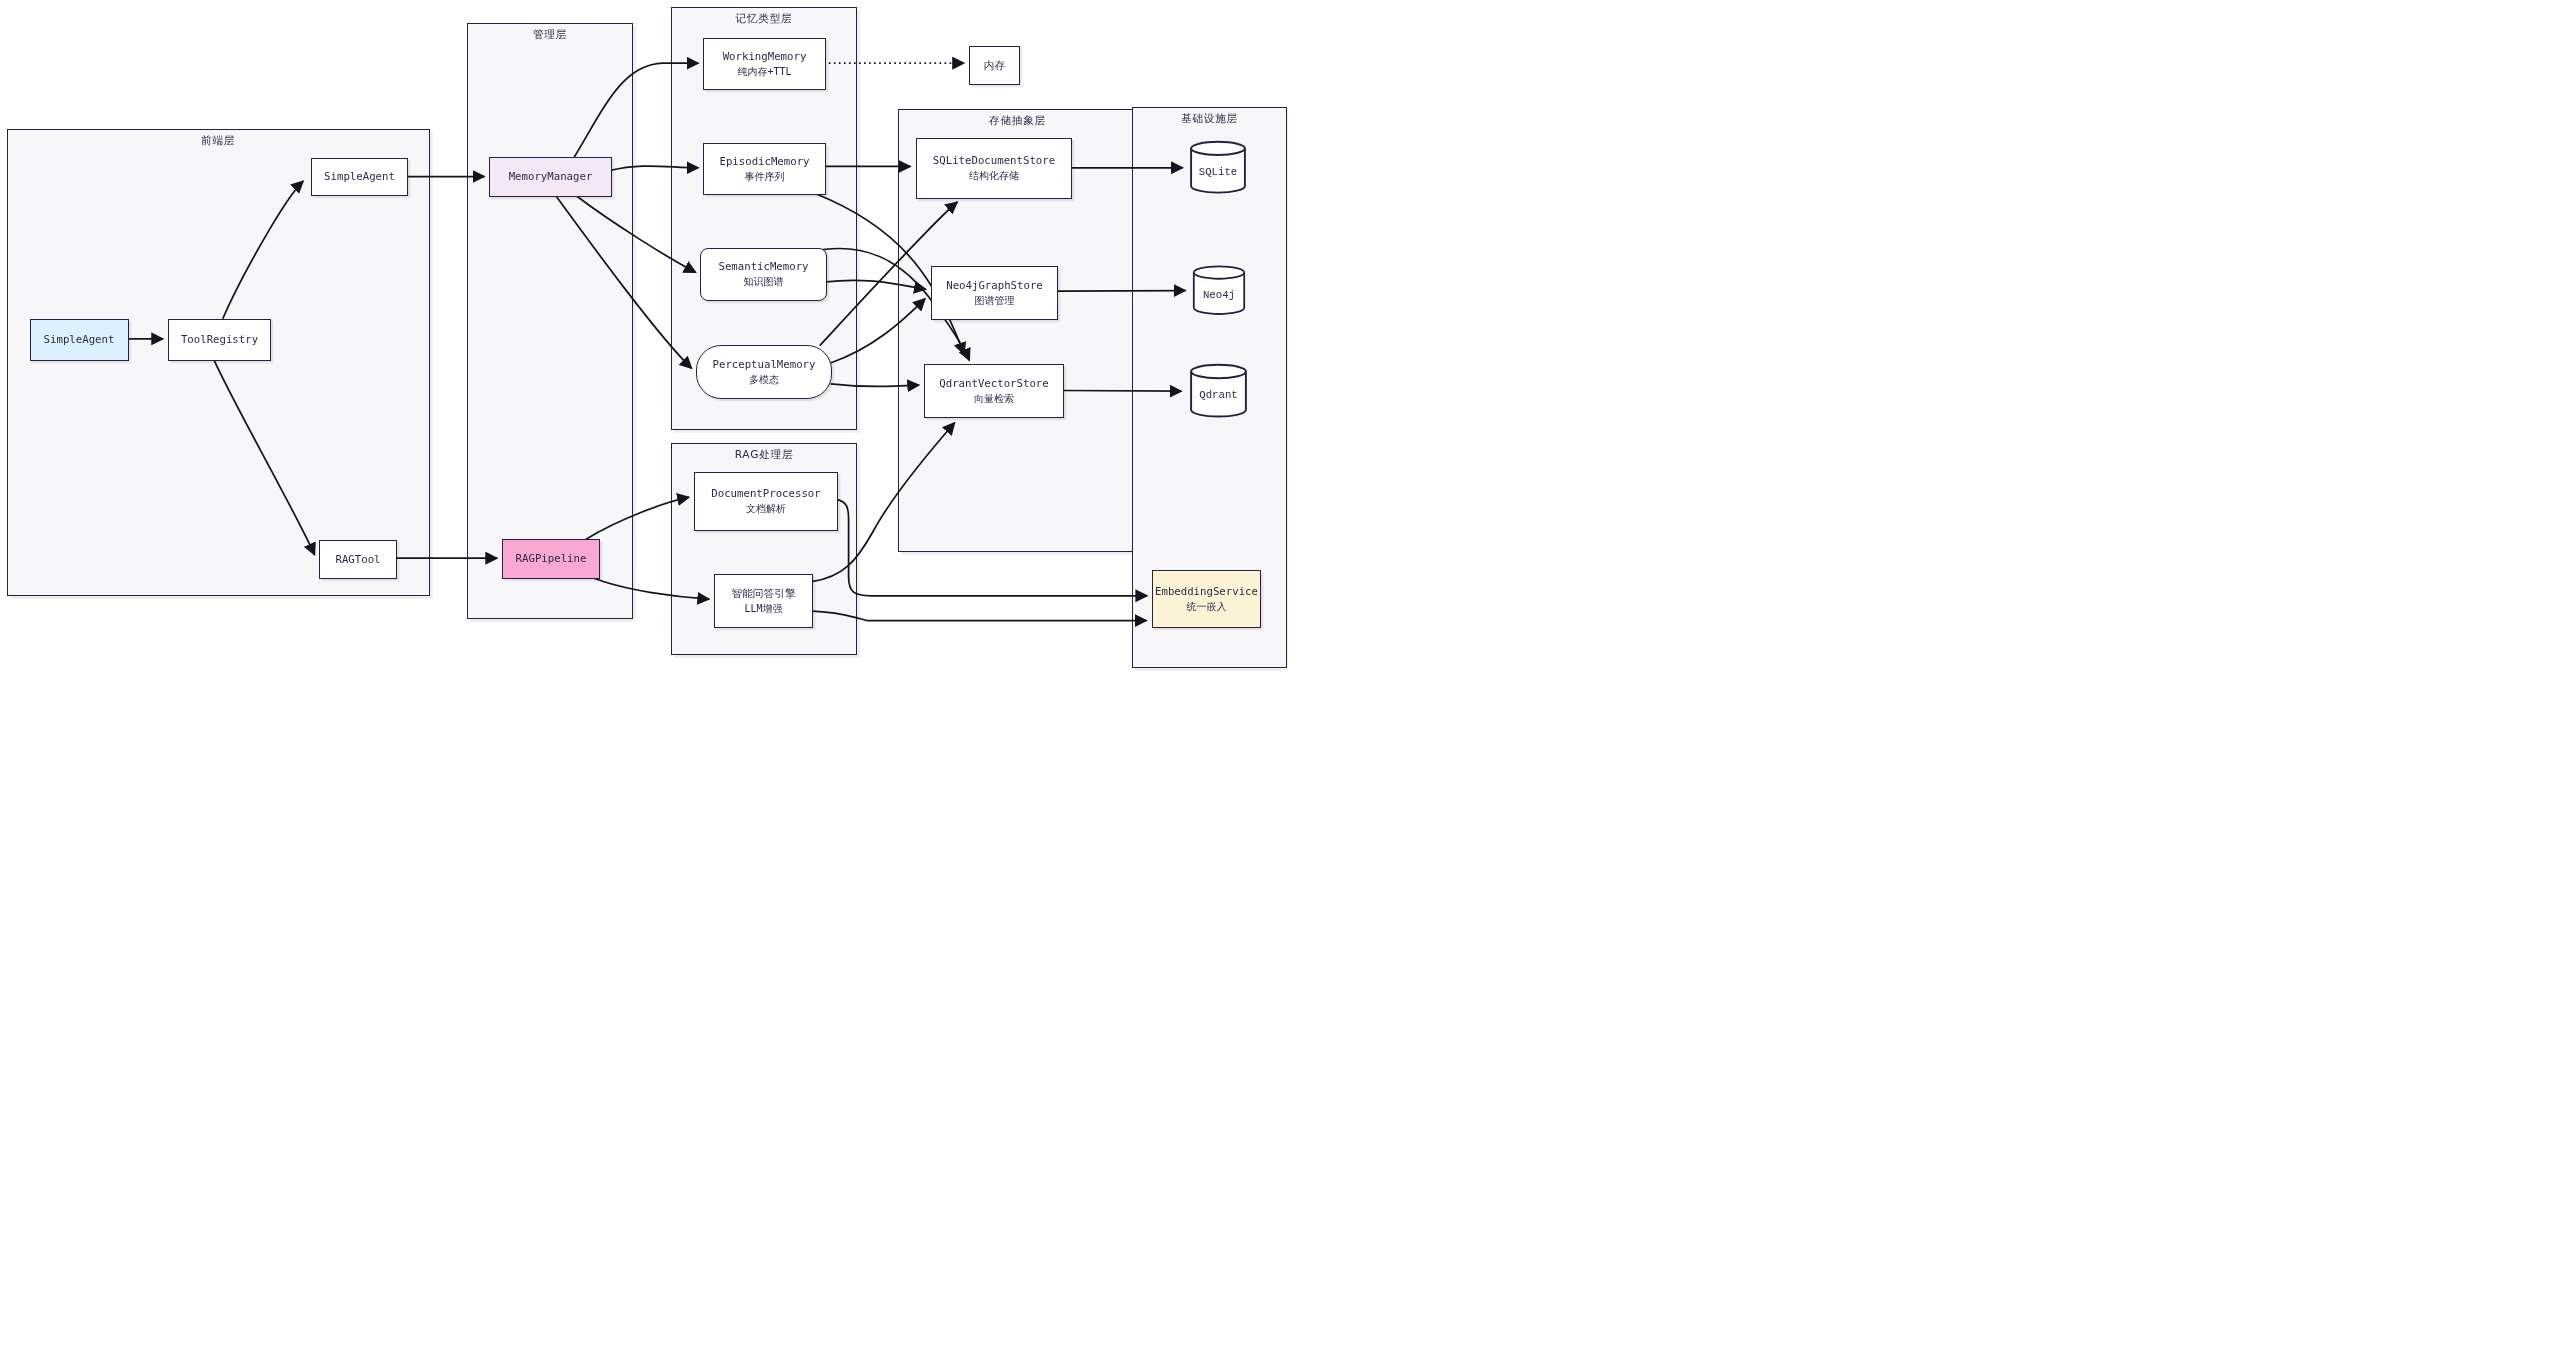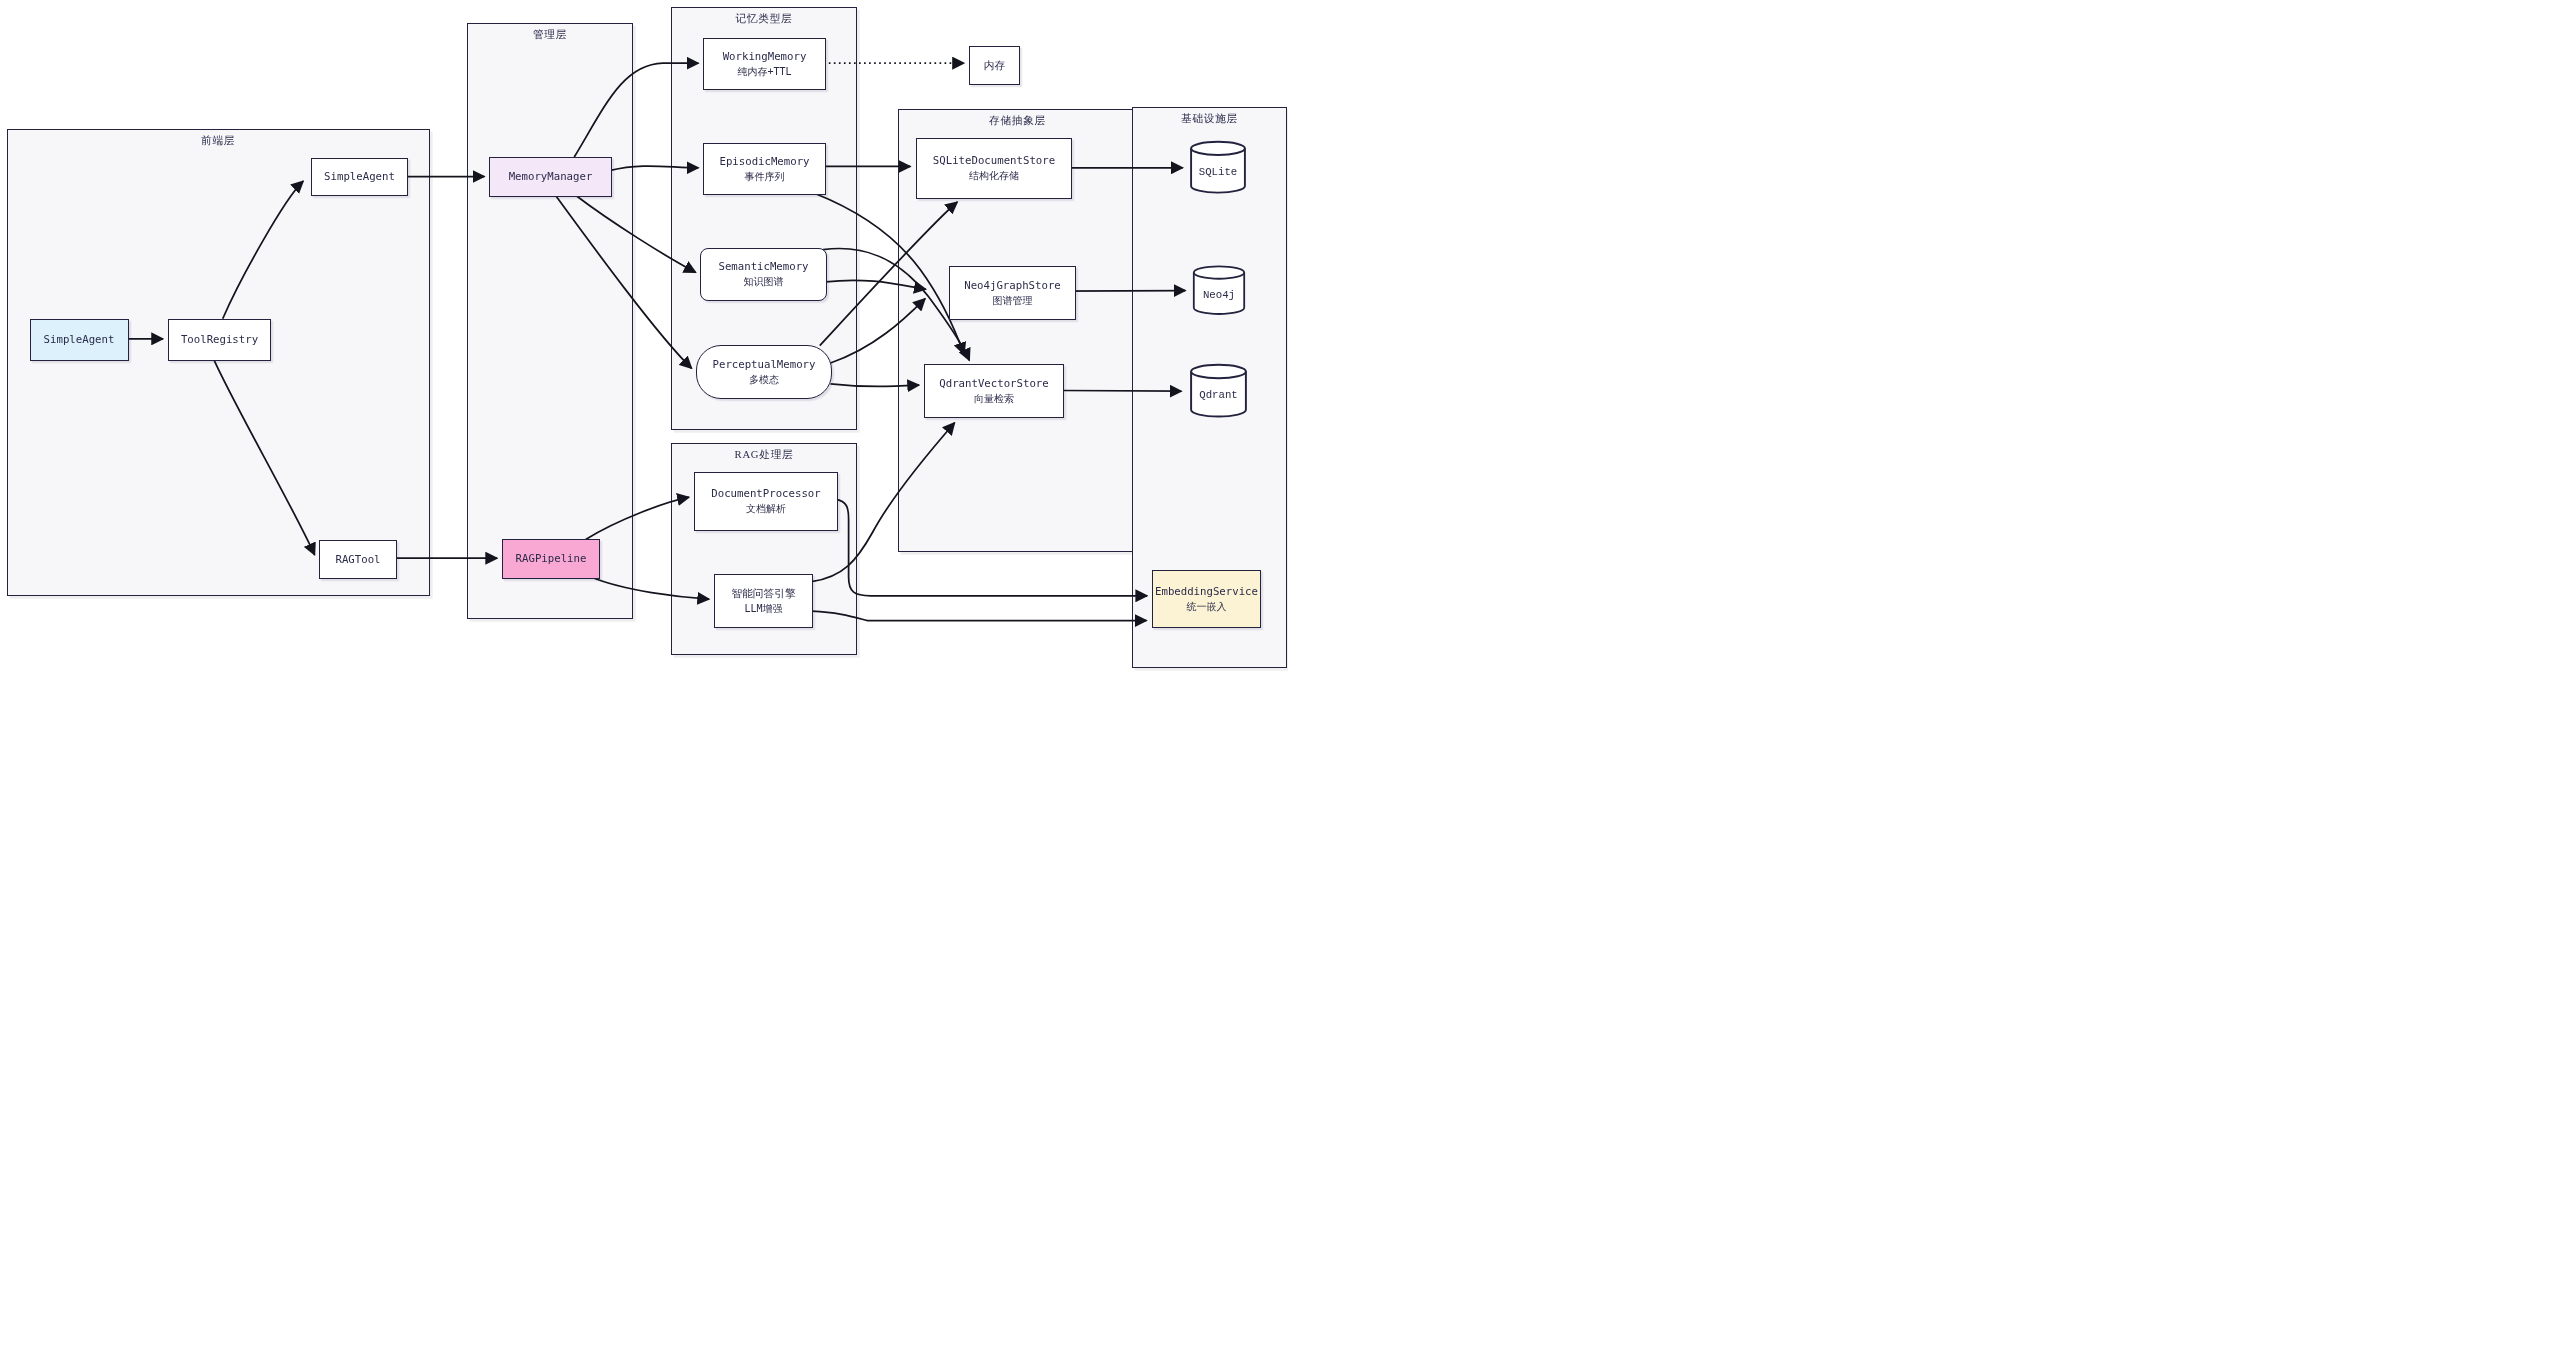--- a/index.html
+++ b/index.html
@@ -2,21 +2,21 @@
 <html style="font-size:10.7px"><head>
 <meta charset="utf-8">
 <style>
   html,body{margin:0;padding:0;background:#ffffff;}
   #canvas{
     position:relative;width:1288px;height:673px;background:#ffffff;overflow:hidden;
     font-family:"DejaVu Sans","Liberation Sans",sans-serif;color:#2b2b4a;
   }
   .layer{
     position:absolute;background:#f7f7fa;border:1.3px solid #23233f;
-    box-shadow:2.7px 2.7px 0 rgba(40,40,70,0.08);z-index:0;font-family:Liberation Serif, serif;
+    box-shadow:2.7px 2.7px 0 rgba(40,40,70,0.08);z-index:0;
   }
   .layer-title{
     position:absolute;top:4px;left:0;right:0;text-align:center;
     font-size:10.7px;color:#2b2b4a;letter-spacing:0.7px;
   }
   #edge-layer{position:absolute;left:0;top:0;z-index:1;pointer-events:none;}
   .edge{fill:none;stroke:#14141f;stroke-width:2.6px;}
   .edge.dotted{stroke-dasharray:2.5 5;}
   .node{
     position:absolute;background:#ffffff;border:1.7px solid #23233f;z-index:2;
@@ -144,21 +144,21 @@
   </div>
   <div class="node" style="left:714px;top:574px;width:97px;height:52px;">
     <span class="l1">智能问答引擎</span>
     <span class="l2">LLM增强</span>
   </div>
 
   <div class="node" style="left:916px;top:138px;width:154px;height:59px;">
     <span class="l1">SQLiteDocumentStore</span>
     <span class="l2">结构化存储</span>
   </div>
-  <div class="node" style="left:931px;top:266px;width:125px;height:52px;margin-left:18px;">
+  <div class="node" style="left:931px;top:266px;width:125px;height:52px;">
     <span class="l1">Neo4jGraphStore</span>
     <span class="l2">图谱管理</span>
   </div>
   <div class="node" style="left:924px;top:364px;width:138px;height:52px;">
     <span class="l1">QdrantVectorStore</span>
     <span class="l2">向量检索</span>
   </div>
 
   <div class="cyl" style="left:1188px;top:140px;width:60px;height:55px;">
     <svg viewBox="0 0 100 92">

